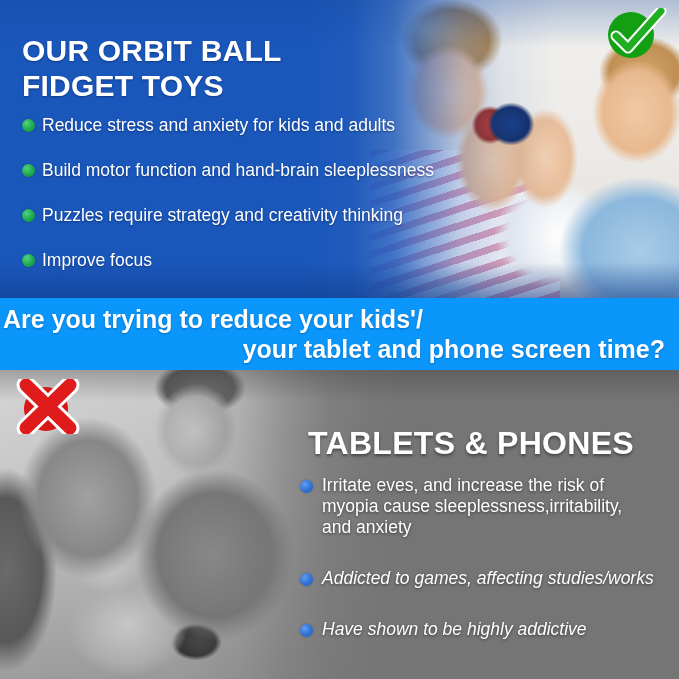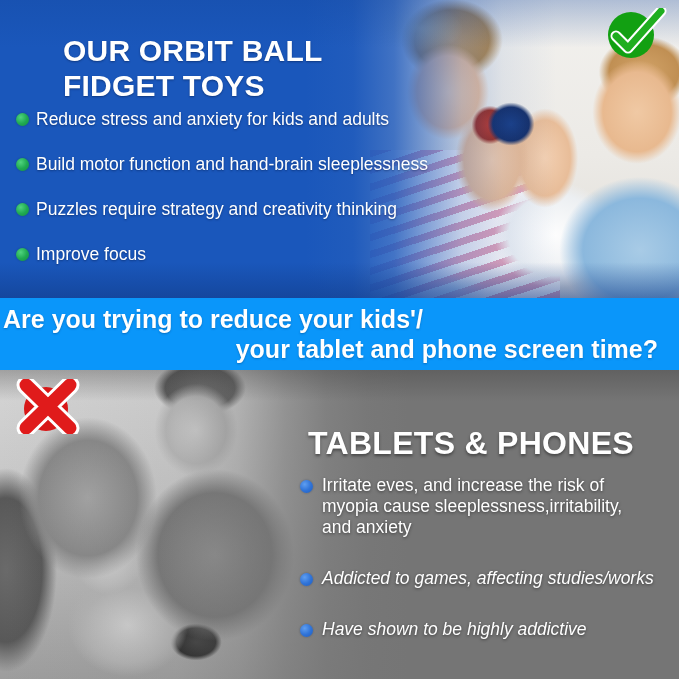--- a/index.html
+++ b/index.html
@@ -83,21 +83,21 @@
       linear-gradient(0deg, rgba(16,58,135,.55) 0%, rgba(16,58,135,0) 12%);
   }
   .top-content{position:absolute;left:0;top:0;width:679px;height:298px;}
 
   .title-top{
     position:absolute;left:22px;top:13px;width:420px;
     color:#ffffff;font-weight:bold;font-size:30px;line-height:35px;
     letter-spacing:.2px;
     text-shadow:0 1px 2px rgba(0,20,60,.45);
   }
-  .title-top .ln{display:block;margin-left:41px;}
+  .title-top .ln{display:block;}
 
   .bullets-top{position:absolute;left:10px;top:103px;width:470px;}
   .b-row{display:flex;align-items:flex-start;margin-bottom:25px;}
   .b-row:last-child{margin-bottom:0;}
   .dot-green{
     flex:0 0 auto;width:13px;height:13px;border-radius:50%;
     background:radial-gradient(circle at 36% 33%, #4fd47e 0%, #20aa51 52%, #148f3f 100%);
     margin-top:4px;margin-right:7px;
     box-shadow:0 0 2px rgba(0,40,10,.35);
   }
@@ -116,21 +116,21 @@
     position:absolute;left:0;top:298px;width:679px;height:72px;
     background:#0a96fa;
     overflow:hidden;
   }
   .banner-txt{
     position:absolute;left:0;top:6px;width:679px;
     color:#ffffff;font-weight:bold;font-size:25px;line-height:30px;
     text-shadow:0 1px 2px rgba(0,40,90,.35);
   }
   .banner-l1{display:block;text-align:left;padding-left:3px;}
-  .banner-l2{display:block;text-align:right;padding-right:21px;}
+  .banner-l2{display:block;text-align:right;padding-right:14px;}
 
   
   .panel-bottom{
     position:absolute;left:0;top:370px;width:679px;height:309px;
     overflow:hidden;background:#757575;
   }
   .photo-bottom{
     position:absolute;left:0;top:0;width:679px;height:309px;
     background:
       
@@ -203,21 +203,21 @@
     <div class="photo-top-extras"></div>
     <div class="wash-top"></div>
     <div class="vignette-top"></div>
 
     <div class="top-content">
       <h1 class="title-top">
         <span class="ln">OUR ORBIT BALL</span>
         <span class="ln">FIDGET TOYS</span>
       </h1>
 
-      <ul class="bullets-top" style="list-style:none;margin:6px;padding:0;">
+      <ul class="bullets-top" style="list-style:none;margin:12px;padding:0;">
         <li class="b-row">
           <span class="dot-green"></span>
           <span class="b-txt">Reduce stress and anxiety for kids and adults</span>
         </li>
         <li class="b-row">
           <span class="dot-green"></span>
           <span class="b-txt">Build motor function and hand-brain sleeplessness</span>
         </li>
         <li class="b-row">
           <span class="dot-green"></span>

